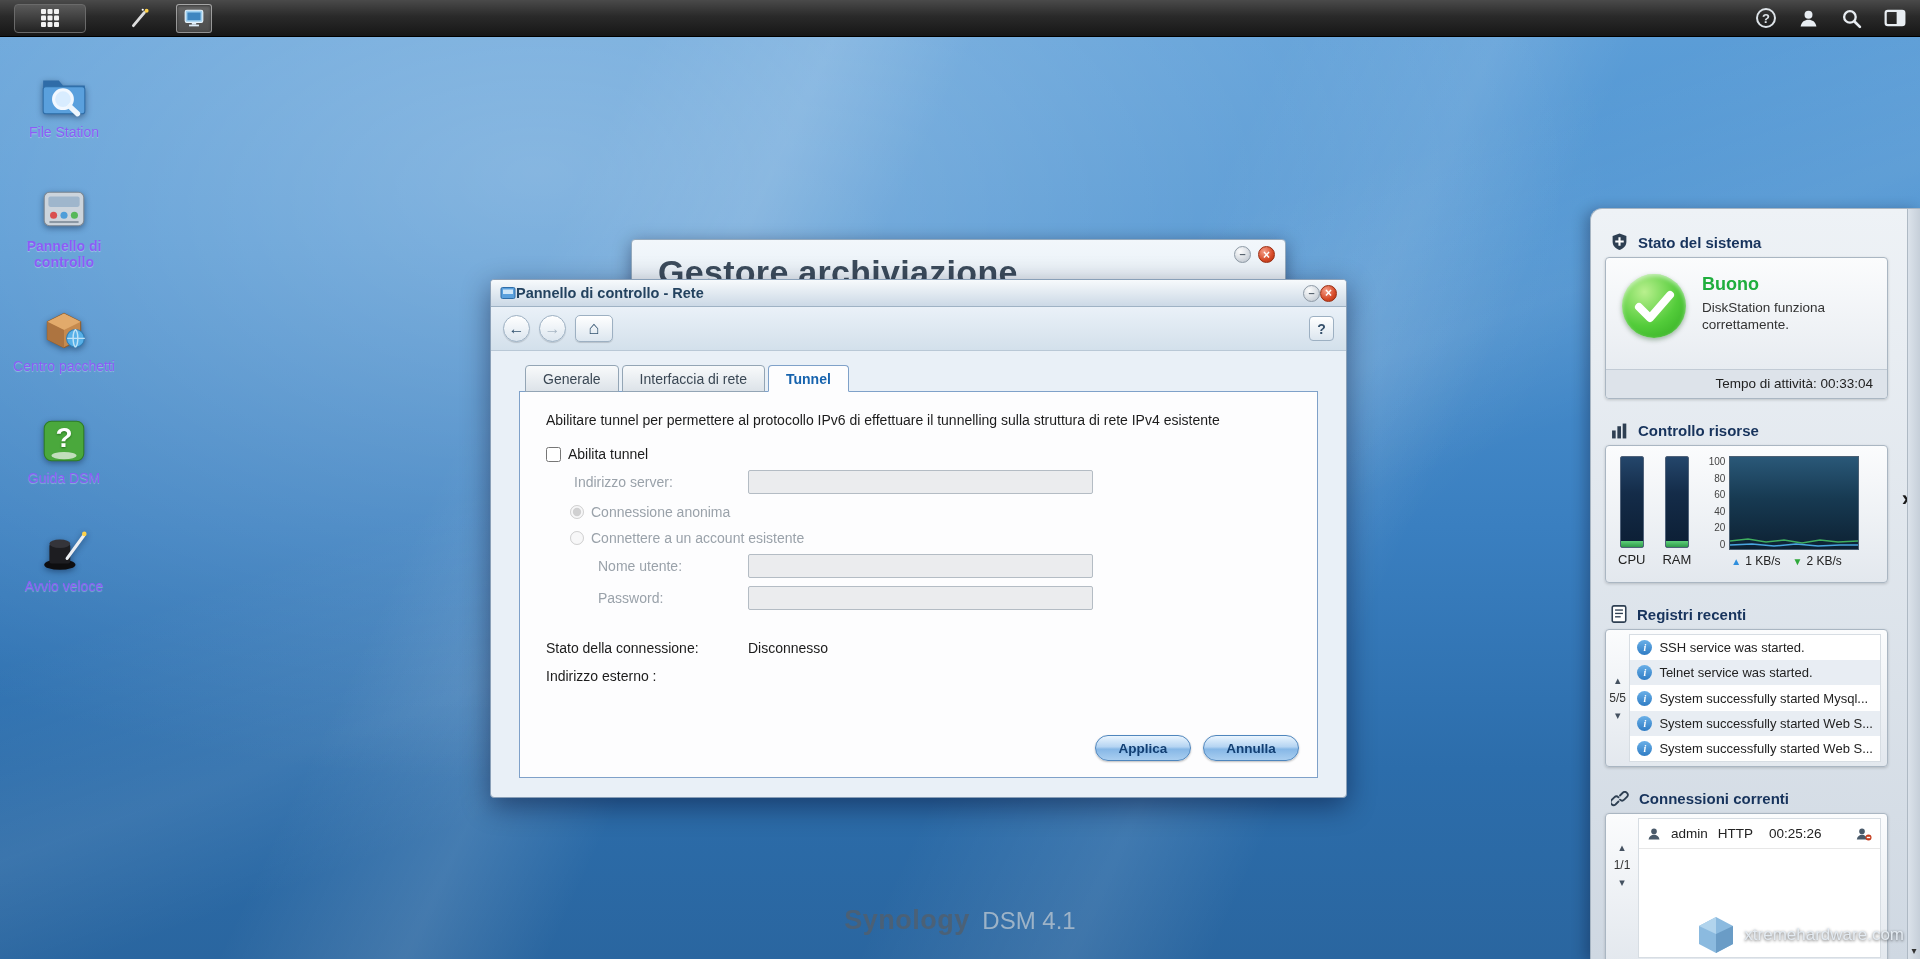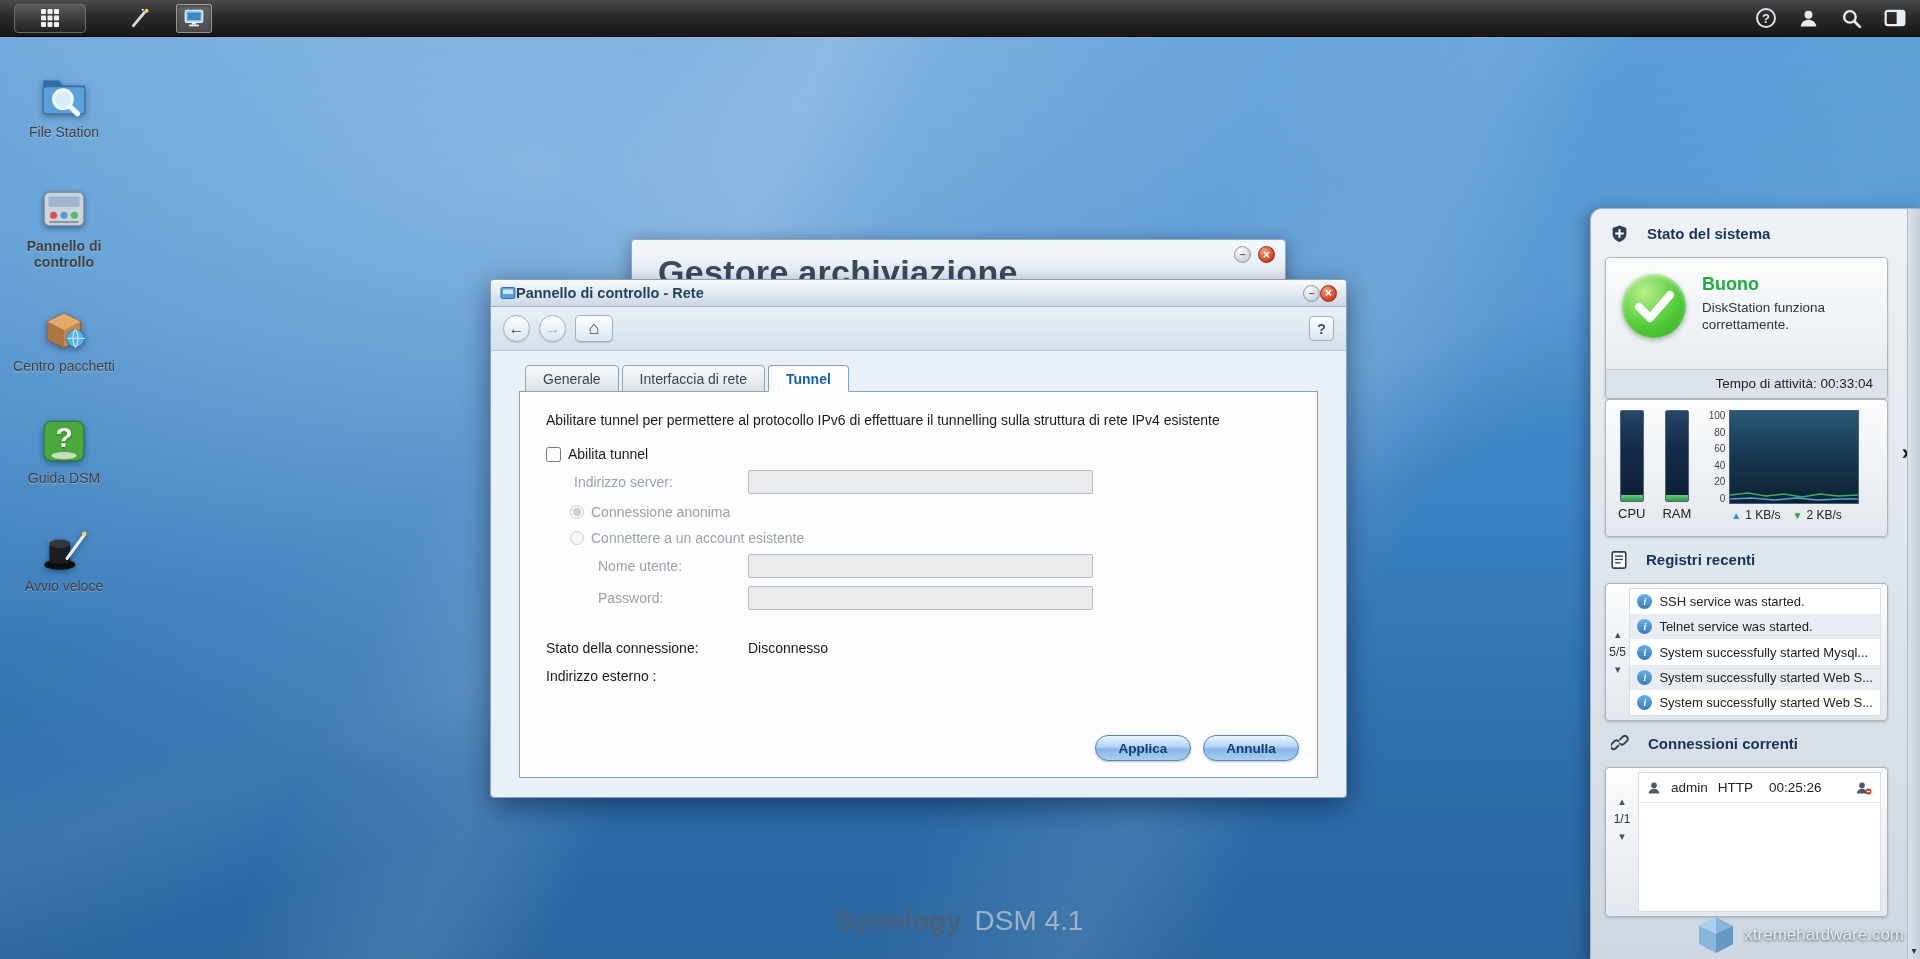--- a/index.html
+++ b/index.html
@@ -23,21 +23,21 @@
   .tb-app { width:36px; height:29px; margin-left:18px; border-radius:3px; display:flex; align-items:center; justify-content:center; cursor:pointer; }
   .tb-app.active { background:rgba(255,255,255,0.22); border:1px solid rgba(255,255,255,0.40); box-shadow:inset 0 1px 3px rgba(0,0,0,0.5); }
   .tb-right { margin-left:auto; display:flex; align-items:center; gap:22px; }
   .tb-help-circle { width:20px; height:20px; border:2px solid #dde3e8; border-radius:50%;
     color:#dde3e8; font-size:13px; font-weight:bold; text-align:center; line-height:17px; cursor:pointer; }
   .tb-icobtn { cursor:pointer; display:flex; align-items:center; }
 
   
   .desk-icon { position:absolute; width:128px; left:0; text-align:center; cursor:pointer; z-index:4; }
   .desk-icon svg { display:block; margin:0 auto; filter:drop-shadow(0 2px 3px rgba(0,20,50,0.45)); }
-  .desk-label { margin-top:4px; font-size:14px; line-height:16px; color:#404040;
+  .desk-label { margin-top:4px; font-size:14px; line-height:16px; color:#8b5cf6;
     text-shadow:0 1px 1px rgba(255,255,255,0.35); }
   .guida-wrap { position:relative; width:50px; margin:0 auto; }
   .guida-q { position:absolute; left:0; top:6px; width:50px; text-align:center; font-size:28px; font-weight:bold; color:#fff; text-shadow:0 1px 2px rgba(0,60,0,0.5); }
 
   
   .bg-window { position:absolute; left:631px; top:239px; width:655px; height:120px; z-index:20;
     background:linear-gradient(180deg,#f2f7fb,#dbe7f2); border:1px solid #93a9bd; border-radius:4px;
     box-shadow:0 4px 18px rgba(0,0,30,0.40); overflow:hidden; }
   .bgw-controls { position:absolute; top:6px; right:10px; display:flex; gap:7px; }
   .bgw-title { margin:13px 0 0 26px; font-size:34px; font-weight:bold; color:#3c4c5c; letter-spacing:0.3px; }
@@ -89,21 +89,21 @@
   .btn-row { position:absolute; right:18px; bottom:16px; display:flex; gap:12px; }
   .pill-btn { min-width:96px; height:26px; padding:0 14px; border-radius:13px; border:1px solid #4f86bd;
     background:linear-gradient(180deg,#eaf5fe 0%,#b5d4f2 45%,#86b7e6 55%,#a9cef0 100%);
     color:#123f73; font-weight:bold; font-size:13.5px; display:flex; align-items:center; justify-content:center;
     cursor:pointer; box-shadow:0 1px 2px rgba(0,0,0,0.25); }
 
   
   .widgets { position:absolute; left:1590px; top:208px; width:330px; height:751px; z-index:15;
     background:linear-gradient(180deg,#eef2f6,#cfd8e2); border-left:1px solid #a7b5c3; border-top:1px solid #a7b5c3;
     border-radius:12px 0 0 0; box-shadow:-5px 2px 14px rgba(0,0,30,0.28); overflow:hidden; }
-  .w-header { display:flex; align-items:flex-start; gap:19px; margin:16px 10px 6px 20px; height:26px; }
+  .w-header { display:flex; align-items:flex-end; gap:10px; margin:16px 10px 6px 20px; height:26px; }
   .w-header:not(:first-child){ margin-top:14px; }
   .w-title { font-size:15px; font-weight:bold; color:#17335c; }
   .w-card { margin:0 32px 0 14px; border:1px solid #aab6c2; border-radius:4px; position:relative;
     background:linear-gradient(180deg,#fbfcfd,#e3e8ee); box-shadow:0 1px 3px rgba(0,0,0,0.18); }
   .status-card { height:142px; }
   .check-circle { position:absolute; left:16px; top:16px; width:64px; height:64px; border-radius:50%;
     background:radial-gradient(circle at 35% 28%, #b9f08e, #53cc3a 55%, #2fa81f);
     box-shadow:inset 0 2px 4px rgba(255,255,255,0.6), 0 2px 5px rgba(0,60,0,0.35); }
   .status-text { position:absolute; left:96px; top:16px; width:190px; }
   .status-state { font-size:18px; font-weight:bold; color:#1fae3d; margin-bottom:4px; }
@@ -146,21 +146,21 @@
   .kick { margin-left:auto; cursor:pointer; display:flex; }
   .xtreme { position:absolute; right:16px; bottom:4px; display:flex; align-items:center; gap:5px; z-index:6; }
   .xtreme-text { font-size:17px; color:#e3eaf1; text-shadow:0 1px 3px rgba(0,0,0,0.65); }
   .wscroll { position:absolute; top:0; right:0; width:13px; height:100%;
     background:linear-gradient(90deg,#dbe2ea,#c6cfd9); border-left:1px solid #aeb9c4; }
   .wscroll-down { position:absolute; bottom:3px; left:0; width:100%; text-align:center; font-size:10px; color:#333; cursor:pointer; }
 
   
   .dsm-mark { position:absolute; left:50%; top:905px; transform:translateX(-50%); z-index:3; white-space:nowrap; }
   .dsm-mark .syno { font-size:27px; font-weight:bold; color:rgba(80,95,110,0.85); letter-spacing:0.5px; }
-  .dsm-mark .ver { font-size:28px; color:rgba(175,190,205,0.85); margin-left:8px; }
+  .dsm-mark .ver { font-size:24px; color:rgba(175,190,205,0.85); margin-left:8px; }
 </style>
 </head>
 <body>
 
 <div class="taskbar">
   <div class="tb-mainmenu">
     <svg width="20" height="20" viewBox="0 0 20 20">
       <g fill="#f2f2f2">
         <rect x="1" y="1" width="5" height="5" rx="1"></rect>
           <rect x="7.5" y="1" width="5" height="5" rx="1"></rect>
@@ -376,20 +376,28 @@
           <path d="M17 33 L28 44 L48 21" fill="none" stroke="#fff" stroke-width="8" stroke-linecap="round" stroke-linejoin="round"></path>
         </svg>
     </div>
     <div class="status-text">
       <div class="status-state">Buono</div>
       <div class="status-detail">DiskStation funziona correttamente.</div>
     </div>
     <div class="uptime">Tempo di attività: 00:33:04</div>
   </div>
 
+  <div class="w-header">
+    <svg width="17" height="16" viewBox="0 0 16 15">
+      <rect x="1" y="7" width="3.4" height="7.5" fill="#2e3f52"></rect>
+      <rect x="6" y="3" width="3.4" height="11.5" fill="#2e3f52"></rect>
+      <rect x="11" y="0.5" width="3.4" height="14" fill="#2e3f52"></rect>
+    </svg>
+    <span class="w-title">Controllo risorse</span>
+  </div>
   <div class="w-card res-card">
     <div class="meters">
       <div class="meter-wrap">
         <div class="meter">
             <div class="meter-fill"></div>
           </div>
         <div class="meter-lbl">CPU</div>
       </div>
       <div class="meter-wrap">
         <div class="meter">

